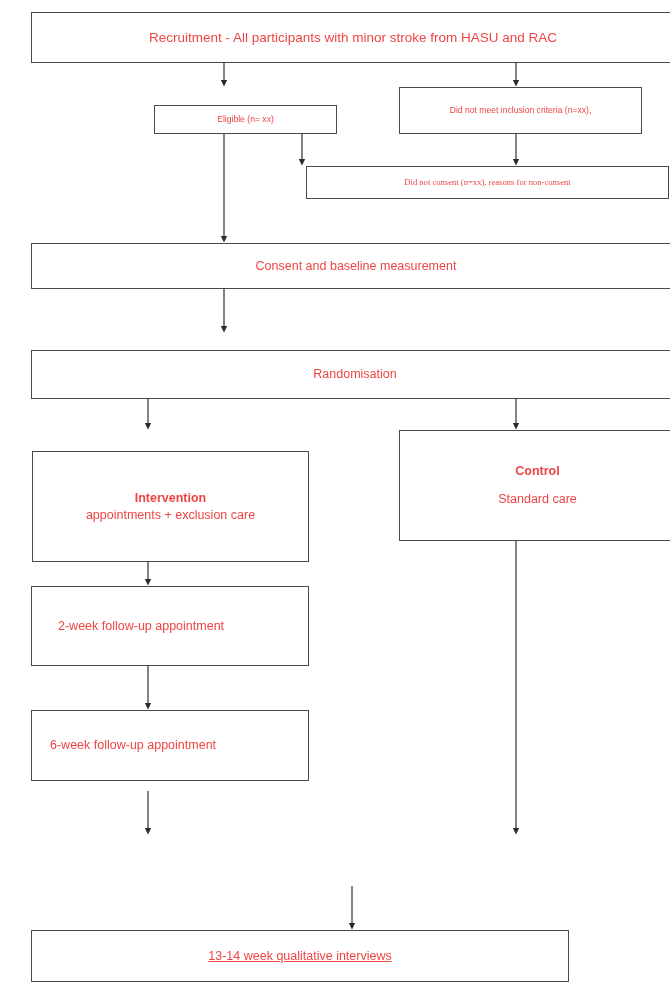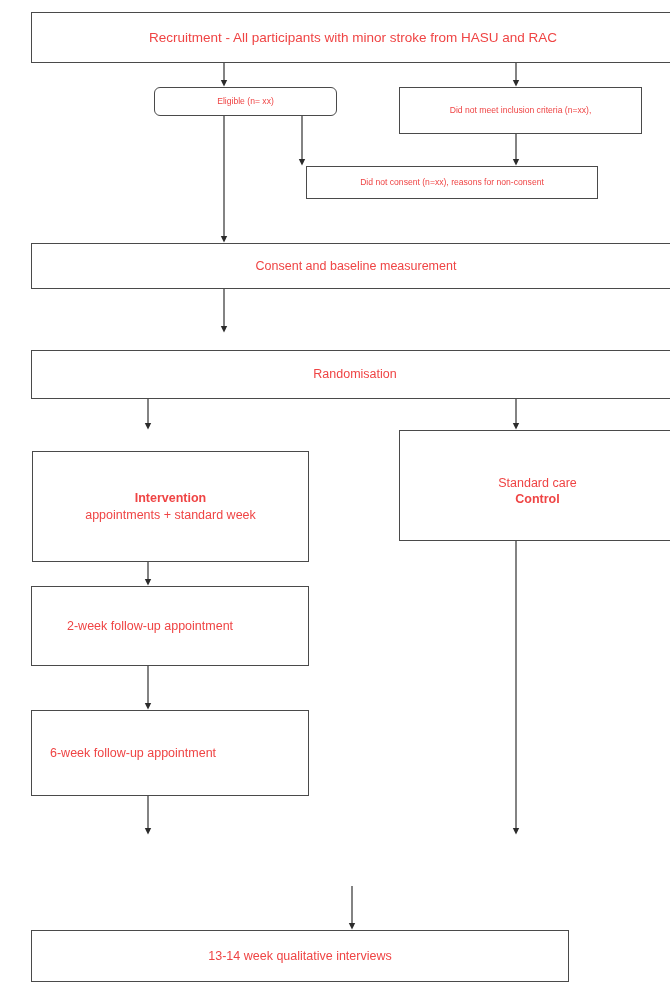--- a/index.html
+++ b/index.html
@@ -81,56 +81,56 @@
       <line x1="148" y1="791" x2="148" y2="831"></line>
       <line x1="516" y1="541" x2="516" y2="831"></line>
       <line x1="352" y1="886" x2="352" y2="926"></line>
     </g>
   </svg>
 
   <div class="node t-lg" style="left:10px; top:12px; width:644px; height:51px;">
     <span class="line">Recruitment - All participants with minor stroke from HASU and RAC</span>
   </div>
 
-  <div class="node t-xs" style="left:133px; top:87px; width:183px; height:29px;border-radius:6px;">
+  <div class="node t-xs" style="left:133px; top:105px; width:183px; height:29px;">
     <span class="line">Eligible (n= xx)</span>
   </div>
 
   <div class="node t-xs" style="left:378px; top:87px; width:243px; height:47px;">
     <span class="line">Did not meet inclusion criteria (n=xx),</span>
   </div>
 
-  <div class="node t-xs" style="left:285px; top:166px; width:292px; height:33px;">
+  <div class="node t-xs" style="left:285px; top:166px; width:363px; height:33px;font-family:Liberation Serif, serif;">
     <span class="line">Did not consent (n=xx), reasons for non-consent</span>
   </div>
 
   <div class="node t-md" style="left:10px; top:243px; width:648px; height:46px;padding-left:8px;">
     <span class="line">Consent and baseline measurement</span>
   </div>
 
   <div class="node t-md" style="left:10px; top:350px; width:648px; height:49px;">
     <span class="line">Randomisation</span>
   </div>
 
   <div class="node t-md" style="left:11px; top:451px; width:277px; height:111px;">
     <span class="line bold">Intervention</span>
-    <span class="line">appointments + standard week</span>
+    <span class="line">appointments + exclusion care</span>
   </div>
 
   <div class="node t-md" style="left:378px; top:430px; width:277px; height:111px;">
+    <span class="line bold">Control</span>
     <span class="line gap">Standard care</span>
-    <span class="line bold">Control</span>
   </div>
 
-  <div class="node t-md" style="left:10px; top:586px; width:278px; height:80px; align-items:center; padding-left:35px; text-align:left;">
+  <div class="node t-md" style="left:10px; top:586px; width:278px; height:80px; align-items:center; padding-left:26px; text-align:left;">
     <span class="line">2-week follow-up appointment</span>
   </div>
 
-  <div class="node t-md" style="left:10px; top:710px; width:278px; height:86px; align-items:center; padding-left:18px; text-align:left;">
+  <div class="node t-md" style="left:10px; top:710px; width:278px; height:71px; align-items:center; padding-left:18px; text-align:left;">
     <span class="line">6-week follow-up appointment</span>
   </div>
 
 
-  <div class="node t-md" style="left:10px; top:930px; width:538px; height:52px;">
+  <div class="node t-md" style="left:10px; top:930px; width:538px; height:52px;text-decoration:underline;">
     <span class="line">13-14 week qualitative interviews</span>
   </div>
 
 </div>
 
 </body></html>

